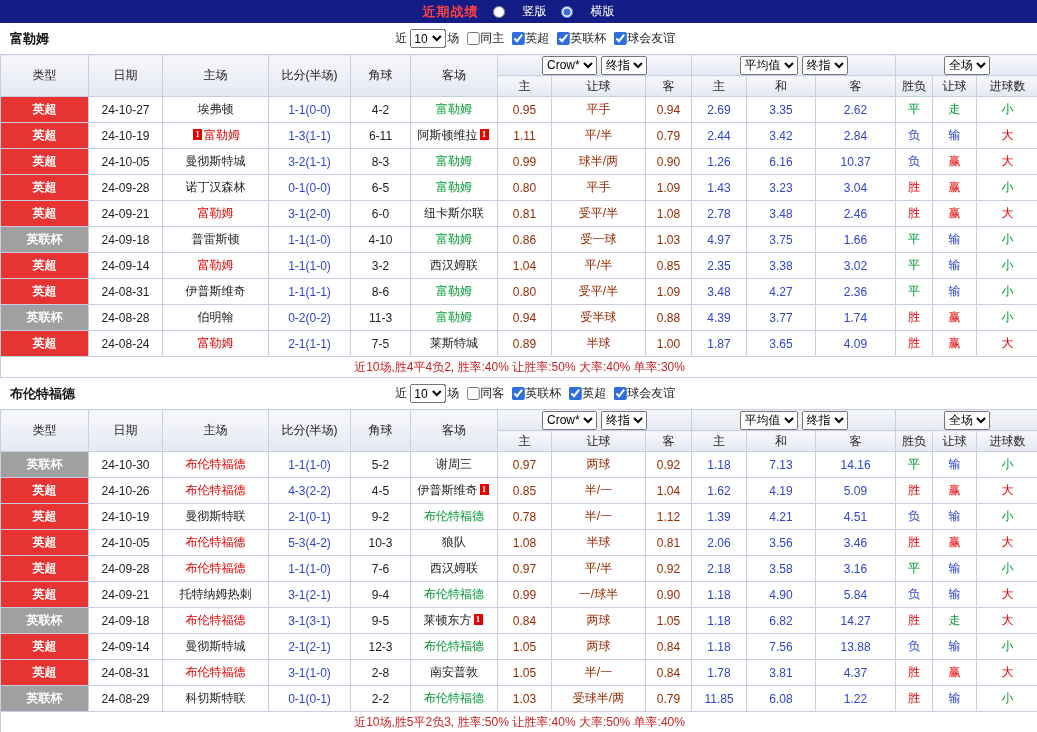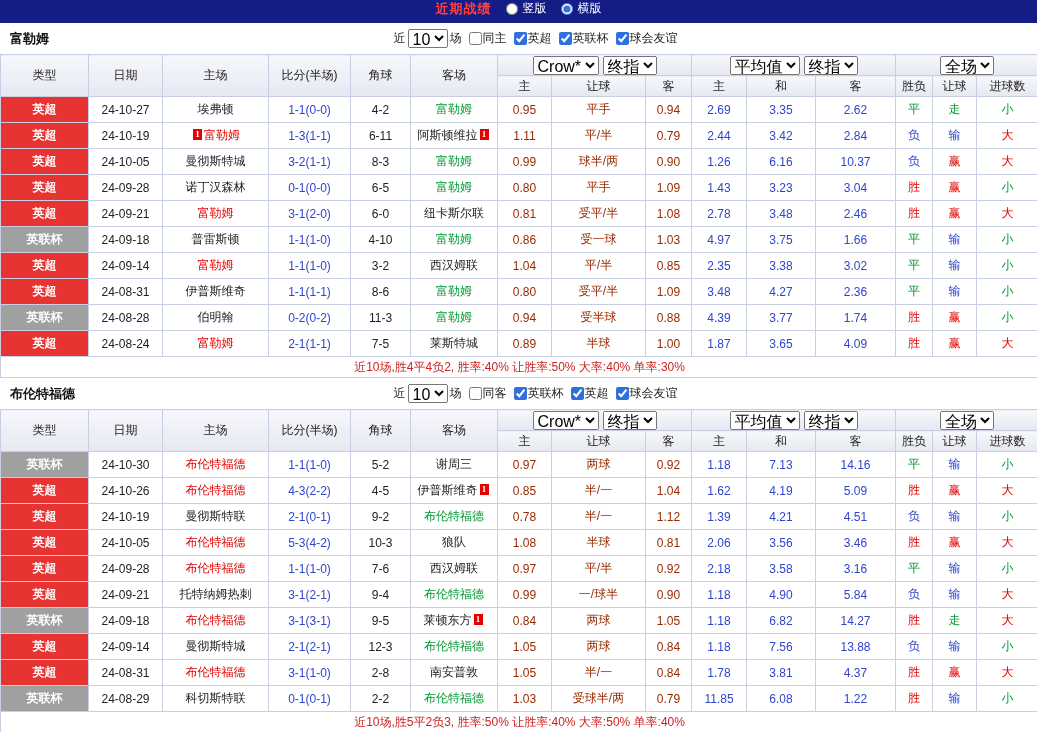--- a/index.html
+++ b/index.html
@@ -1,24 +1,24 @@
 <!DOCTYPE html>
 <html style="--topbar-bg: #141c85; --title-red: #ff4040; --league-epl: #e83333; --league-cup: #a0a0a0; --result-win: #e60000; --result-draw: #009933; --result-lose: #2f45cc; --odds-text: #9a2a00; --avg-text: #2f45cc; --score-text: #2f45cc; --focal-home: #e60000; --focal-away: #009933; --summary-text: #cc2222; --grid-border: #c8cfe2; --header-bg: #e6e8f2;"><head>
 <meta charset="utf-8">
 <style>
   *{box-sizing:border-box;margin:0;padding:0;}
   body{width:1037px;background:#fff;color:#222;font-family:"Liberation Sans","DejaVu Sans",sans-serif;font-size:12px;}
-  .topbar{height:23px;background:var(--topbar-bg,#141c85);display:flex;align-items:flex-start;justify-content:center;gap:14px;}
+  .topbar{height:23px;background:var(--topbar-bg,#141c85);display:flex;align-items:center;justify-content:center;gap:14px;}
   .tb-title{color:var(--title-red,#ff4040);font-weight:bold;font-size:13px;letter-spacing:1px;}
-  .tb-radio{color:#fff;display:inline-flex;align-items:center;gap:5px;cursor:pointer;}
+  .tb-radio{color:#fff;display:inline-flex;align-items:center;gap:18px;cursor:pointer;}
   .tb-radio input{margin:0;accent-color:#3b6fe0;width:12px;height:12px;}
   .section-head{height:31px;position:relative;display:flex;align-items:center;padding:0 10px;}
   .team-name{font-weight:bold;font-size:13px;color:#111;}
   .filters{position:absolute;left:50%;transform:translateX(-44%);display:flex;align-items:center;gap:2px;white-space:nowrap;}
-  .filters select,.selhead select{font-size:16px;height:19px;}
+  .filters select,.selhead select{font-size:12px;height:19px;}
   .cb{display:inline-flex;align-items:center;justify-content:space-between;}
   .cb input{margin:0 1px 0 5px;accent-color:#2f6fdd;width:13px;height:13px;}
   table{border-collapse:collapse;table-layout:fixed;width:1038px;}
   th,td{border:1px solid var(--grid-border,#c8cfe2);text-align:center;height:26px;padding:0;white-space:nowrap;overflow:hidden;}
   thead th{background:linear-gradient(#f7f8fc,var(--header-bg,#e6e8f2));font-weight:normal;height:21px;color:#222;}
   .selhead select{margin:0 2px;}
   .league{color:#fff;font-weight:bold;}
   .league.epl{background:var(--league-epl,#e83333);}
   .league.cup{background:var(--league-cup,#a0a0a0);}
   .score{color:var(--score-text,#2f45cc);cursor:pointer;}

